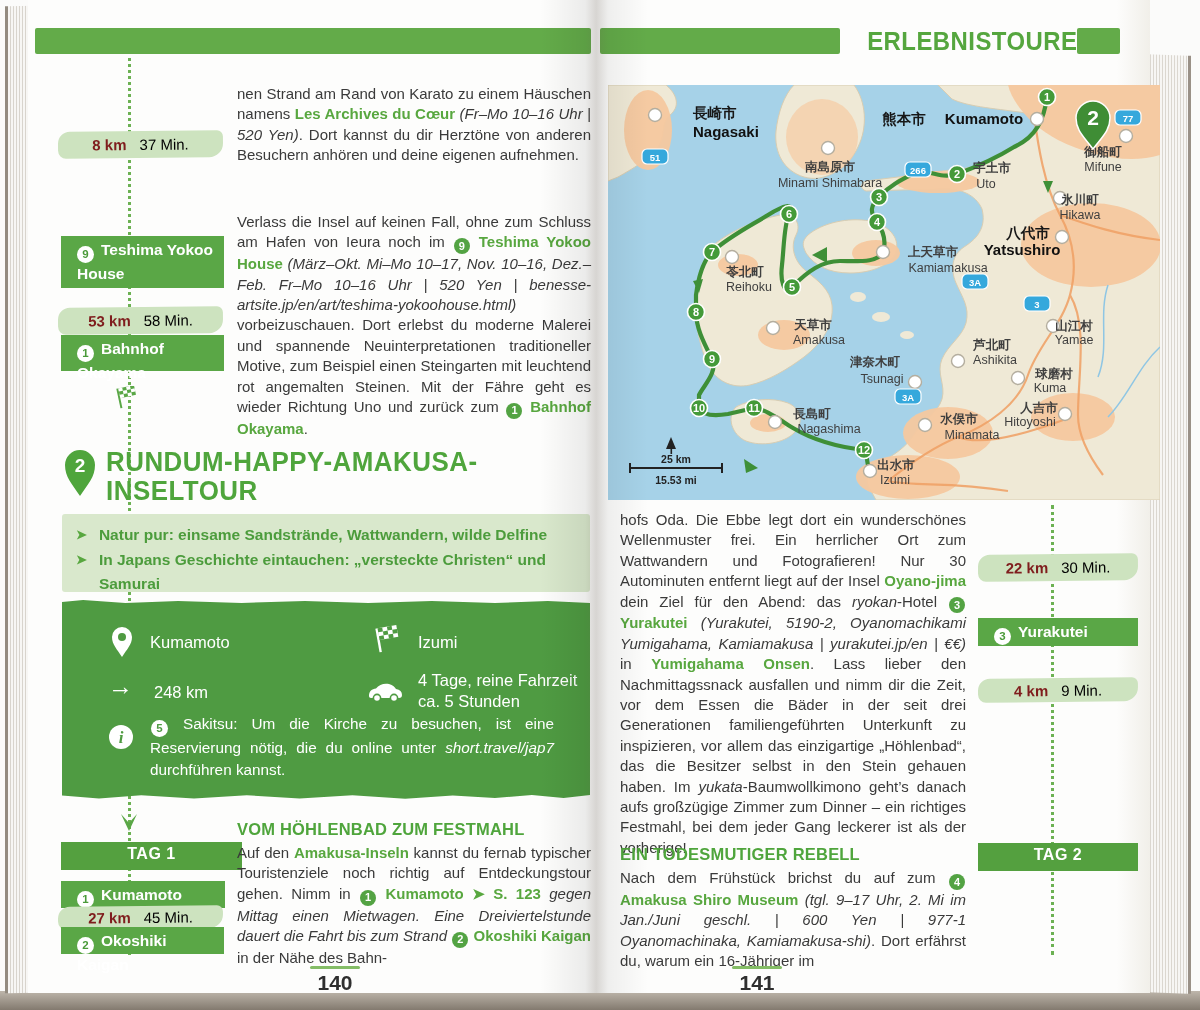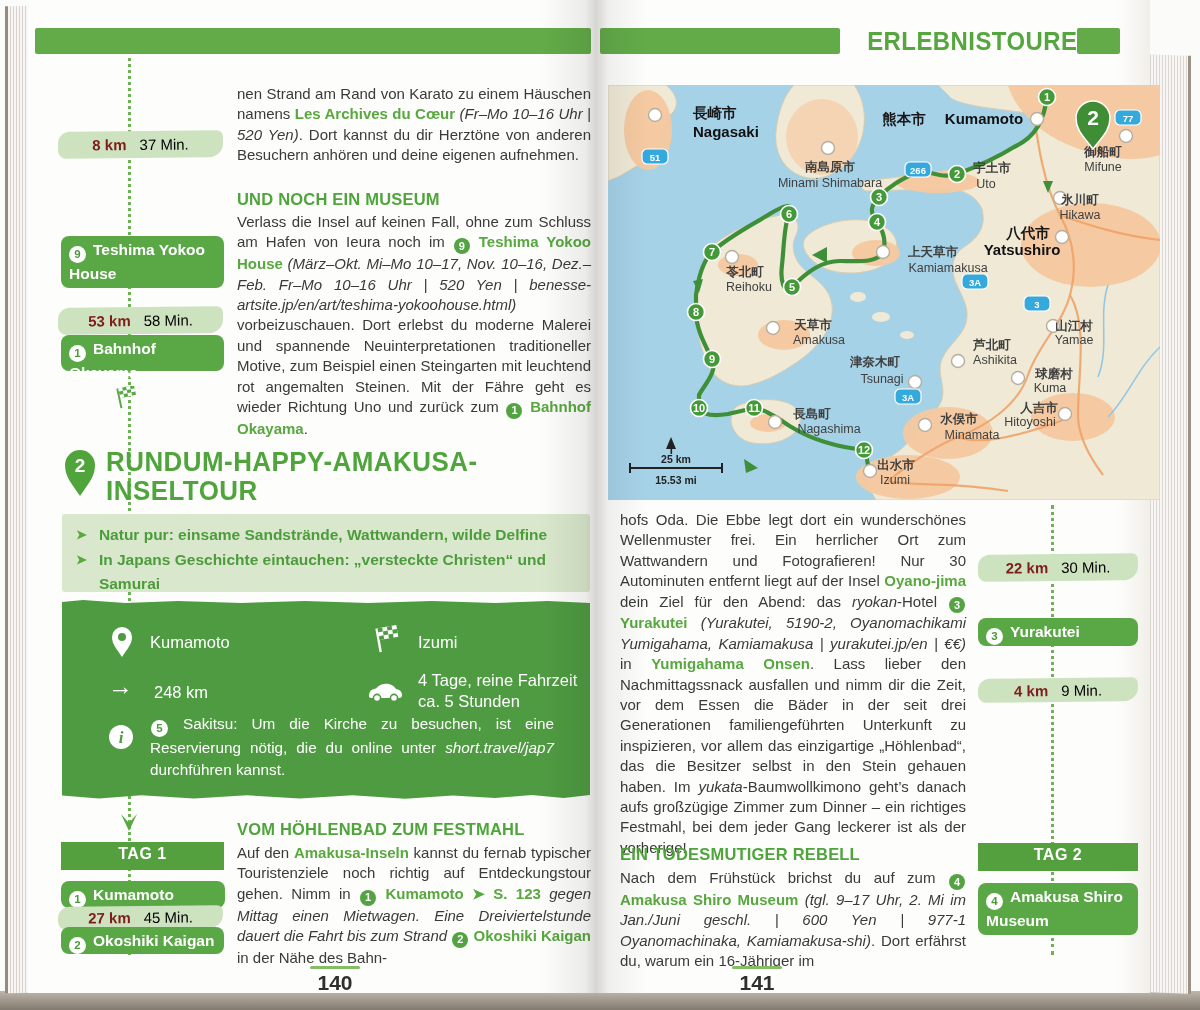--- a/index.html
+++ b/index.html
@@ -18,21 +18,21 @@
   .gutter{position:absolute;left:540px;width:108px;top:0;height:993px;pointer-events:none;z-index:50;
     background:linear-gradient(to right,rgba(0,0,0,0) 0%,rgba(0,0,0,.07) 42%,rgba(80,70,60,.22) 52%,rgba(0,0,0,.06) 63%,rgba(0,0,0,0) 100%);}
   .abs{position:absolute;}
   
   .greenbar{background:#63ab49;border-radius:2px;}
   .head-title{color:#55a63e;font-weight:bold;font-size:26px;letter-spacing:.5px;transform:scaleX(.92);transform-origin:right;text-align:right;white-space:nowrap;}
   .dotline{border-left:3px dotted #6cb153;width:0;}
   .tl-leg{display:flex;align-items:center;justify-content:center;gap:13px;background:#cde3bf;border-radius:12px 6px 14px 8px;transform:rotate(-.6deg);}
   .tl-km{color:#7f1d1d;font-weight:bold;font-size:15px;}
   .tl-min{color:#000000;font-size:15px;}
-  .tl-stop{background:#5aa746;color:#fff;font-weight:bold;font-size:15.5px;line-height:21px;padding:3px 8px 3px 8px;box-sizing:border-box;border-radius:8px;}
+  .tl-stop{background:#5aa746;color:#fff;font-weight:bold;font-size:15.5px;line-height:21px;padding:3px 8px 3px 16px;box-sizing:border-box;}
   .tl-num{display:inline-flex;align-items:center;justify-content:center;width:17px;height:17px;border-radius:50%;background:#fff;color:#4a9a39;font-size:11.5px;font-weight:bold;margin-right:7px;vertical-align:-3px;}
   .tl-day{background:#54a03f;color:#fff;font-weight:bold;font-size:16px;letter-spacing:.5px;text-align:center;padding-top:3px;box-sizing:border-box;}
   
   .bodytext{font-size:15px;line-height:20.4px;color:#3a3a3a;text-align:justify;}
   .seg-g{color:#58a73f;font-weight:bold;}
   .seg-i{font-style:italic;}
   .cnum{display:inline-flex;align-items:center;justify-content:center;width:16px;height:16px;border-radius:50%;background:#53a343;color:#fff;font-size:11px;font-weight:bold;vertical-align:-2.5px;margin:0 1px;}
   .cnumw{display:inline-flex;align-items:center;justify-content:center;width:17px;height:17px;border-radius:50%;background:#fff;color:#4f9b42;font-size:11.5px;font-weight:bold;vertical-align:-3px;margin:0 1px;}
   .sechead{color:#4fa53c;font-weight:bold;font-size:16.5px;letter-spacing:.2px;}
   .tour-title{color:#4fa53c;font-weight:bold;font-size:27px;line-height:29px;letter-spacing:.5px;transform:scaleX(.96);transform-origin:left;}
@@ -92,21 +92,20 @@
         <rect x="6" y="2" width="4" height="3.3" fill="#fff"></rect>
           <rect x="14" y="2" width="4" height="3.3" fill="#fff"></rect>
         <rect x="10" y="5.3" width="4" height="3.3" fill="#fff"></rect>
           <rect x="18" y="5.3" width="4" height="3.3" fill="#fff"></rect>
         <rect x="6" y="8.6" width="4" height="3.4" fill="#fff"></rect>
           <rect x="14" y="8.6" width="4" height="3.4" fill="#fff"></rect>
       </g>
     </svg>
 
     <div class="abs bodytext" style="left:209px;top:84px;width:354px;"><span class="">nen Strand am Rand von Karato zu einem Häuschen namens </span><span class="seg-g">Les Archives du Cœur</span><span class=""> </span><span class="seg-i">(Fr–Mo 10–16 Uhr | 520 Yen)</span><span class="">. Dort kannst du dir Herztöne von anderen Besuchern anhören und deine eigenen aufnehmen.</span></div>
-    <div class="abs sechead" style="left:209px;top:190px;width:354px;">UND NOCH EIN MUSEUM</div>
     <div class="abs bodytext" style="left:209px;top:212px;width:354px;"><span class="">Verlass die Insel auf keinen Fall, ohne zum Schluss am Hafen von Ieura noch im </span><span class="cnum">9</span><span class="seg-g"> Teshima Yokoo House</span><span class=""> </span><span class="seg-i">(März–Okt. Mi–Mo 10–17, Nov. 10–16, Dez.–Feb. Fr–Mo 10–16 Uhr | 520 Yen | benesse-artsite.jp/en/art/teshima-yokoohouse.html)</span><span class=""> vorbeizuschauen. Dort erlebst du moderne Malerei und spannende Neuinterpretationen traditioneller Motive, zum Beispiel einen Steingarten mit leuchtend rot angemalten Steinen. Mit der Fähre geht es wieder Richtung Uno und zurück zum </span><span class="cnum">1</span><span class="seg-g"> Bahnhof Okayama</span><span class="">.</span></div>
 
     <svg class="abs" style="left:33px;top:448px;" width="38" height="50" viewBox="0 0 38 50">
       <path d="M19,48 C11,36 4,29 4,17 A15,15 0 1 1 34,17 C34,29 27,36 19,48 Z" fill="#4fa53c"></path>
       <text x="19" y="24" text-anchor="middle" fill="#fff" font-size="19" font-weight="bold" font-family="Liberation Sans, sans-serif">2</text>
     </svg>
     <div class="abs tour-title" style="left:78px;top:448px;width:470px;">RUNDUM-HAPPY-AMAKUSA-INSELTOUR</div>
 
     <div class="abs bulletbox" style="left:34px;top:514px;width:528px;height:78px;">
       <div class="bullet">
@@ -156,21 +155,21 @@
       <svg class="abs" style="left:46px;top:124px;" width="26" height="26" viewBox="0 0 26 26">
         <circle cx="13" cy="13" r="12" fill="#fff"></circle>
         <text x="13" y="19" text-anchor="middle" fill="#4f9b42" font-size="17" font-weight="bold" font-family="Liberation Serif, serif" font-style="italic">i</text>
       </svg>
       <div class="abs ib-note" style="left:88px;top:113px;width:404px;"><span class="cnumw">5</span><span class=""> Sakitsu: Um die Kirche zu besuchen, ist eine Reservierung nötig, die du online unter </span><span class="seg-i">short.travel/jap7</span><span class=""> durchführen kannst.</span></div>
     </div>
 
     <svg class="abs" style="left:90px;top:810px;" width="22" height="22" viewBox="0 0 22 22">
       <path d="M3,4 L11,13 L19,4 L11,21 Z" fill="#5aa746"></path>
     </svg>
-    <div class="abs tl-day" style="left:33px;top:842px;width:163px;height:28px;">TAG 1</div>
+    <div class="abs tl-day" style="left:33px;top:842px;width:181px;height:28px;">TAG 1</div>
     <div class="abs tl-stop" style="left:33px;top:881px;width:164px;height:27px;">
       <span class="tl-num">1</span><span>Kumamoto</span>
     </div>
     <div class="abs tl-leg" style="left:30px;top:906px;width:165px;height:23px;">
       <span class="tl-km">27 km</span>
       <span class="tl-min">45 Min.</span>
     </div>
     <div class="abs tl-stop" style="left:33px;top:927px;width:163px;height:27px;">
       <span class="tl-num">2</span><span>Okoshiki Kaigan</span>
     </div>
@@ -424,23 +423,20 @@
       <span class="tl-min">30 Min.</span>
     </div>
     <div class="abs tl-stop" style="left:384px;top:618px;width:160px;height:28px;">
       <span class="tl-num">3</span><span>Yurakutei</span>
     </div>
     <div class="abs tl-leg" style="left:384px;top:678px;width:160px;height:24px;">
       <span class="tl-km">4 km</span>
       <span class="tl-min">9 Min.</span>
     </div>
     <div class="abs tl-day" style="left:384px;top:843px;width:160px;height:28px;text-align:center;">TAG 2</div>
-    <div class="abs tl-stop" style="left:384px;top:883px;width:160px;height:52px;">
-      <span class="tl-num">4</span><span>Amakusa Shiro Museum</span>
-    </div>
 
     <div class="abs bodytext" style="left:26px;top:510px;width:346px;"><span class="">hofs Oda. Die Ebbe legt dort ein wunderschönes Wellenmuster frei. Ein herrlicher Ort zum Wattwandern und Fotografieren! Nur 30 Autominuten entfernt liegt auf der Insel </span><span class="seg-g">Oyano-jima</span><span class=""> dein Ziel für den Abend: das </span><span class="seg-i">ryokan</span><span class="">-Hotel </span><span class="cnum">3</span><span class="seg-g"> Yurakutei</span><span class=""> </span><span class="seg-i">(Yurakutei, 5190-2, Oyanomachikami Yumigahama, Kamiamakusa | yurakutei.jp/en | €€)</span><span class=""> in </span><span class="seg-g">Yumigahama Onsen</span><span class="">. Lass lieber den Nachmittagssnack ausfallen und nimm dir die Zeit, vor dem Essen die Bäder in der seit drei Generationen familiengeführten Unterkunft zu inspizieren, vor allem das einzigartige „Höhlenbad“, das die Besitzer selbst in den Stein gehauen haben. Im </span><span class="seg-i">yukata</span><span class="">-Baumwollkimono geht’s danach aufs großzügige Zimmer zum Dinner – ein richtiges Festmahl, bei dem jeder Gang leckerer ist als der vorherige!</span></div>
     <div class="abs sechead" style="left:26px;top:845px;width:346px;">EIN TODESMUTIGER REBELL</div>
     <div class="abs bodytext" style="left:26px;top:868px;width:346px;"><span class="">Nach dem Frühstück brichst du auf zum </span><span class="cnum">4</span><span class="seg-g"> Amakusa Shiro Museum</span><span class=""> </span><span class="seg-i">(tgl. 9–17 Uhr, 2. Mi im Jan./Juni geschl. | 600 Yen | 977-1 Oyanomachinaka, Kamiamakusa-shi)</span><span class="">. Dort erfährst du, warum ein 16-Jähriger im</span></div>
 
     <div class="abs pn-line" style="left:138px;top:966px;width:50px;"></div>
     <div class="abs pagenum" style="left:128px;top:971px;width:70px;">141</div>
   </div>
 
   <div class="gutter"></div>

